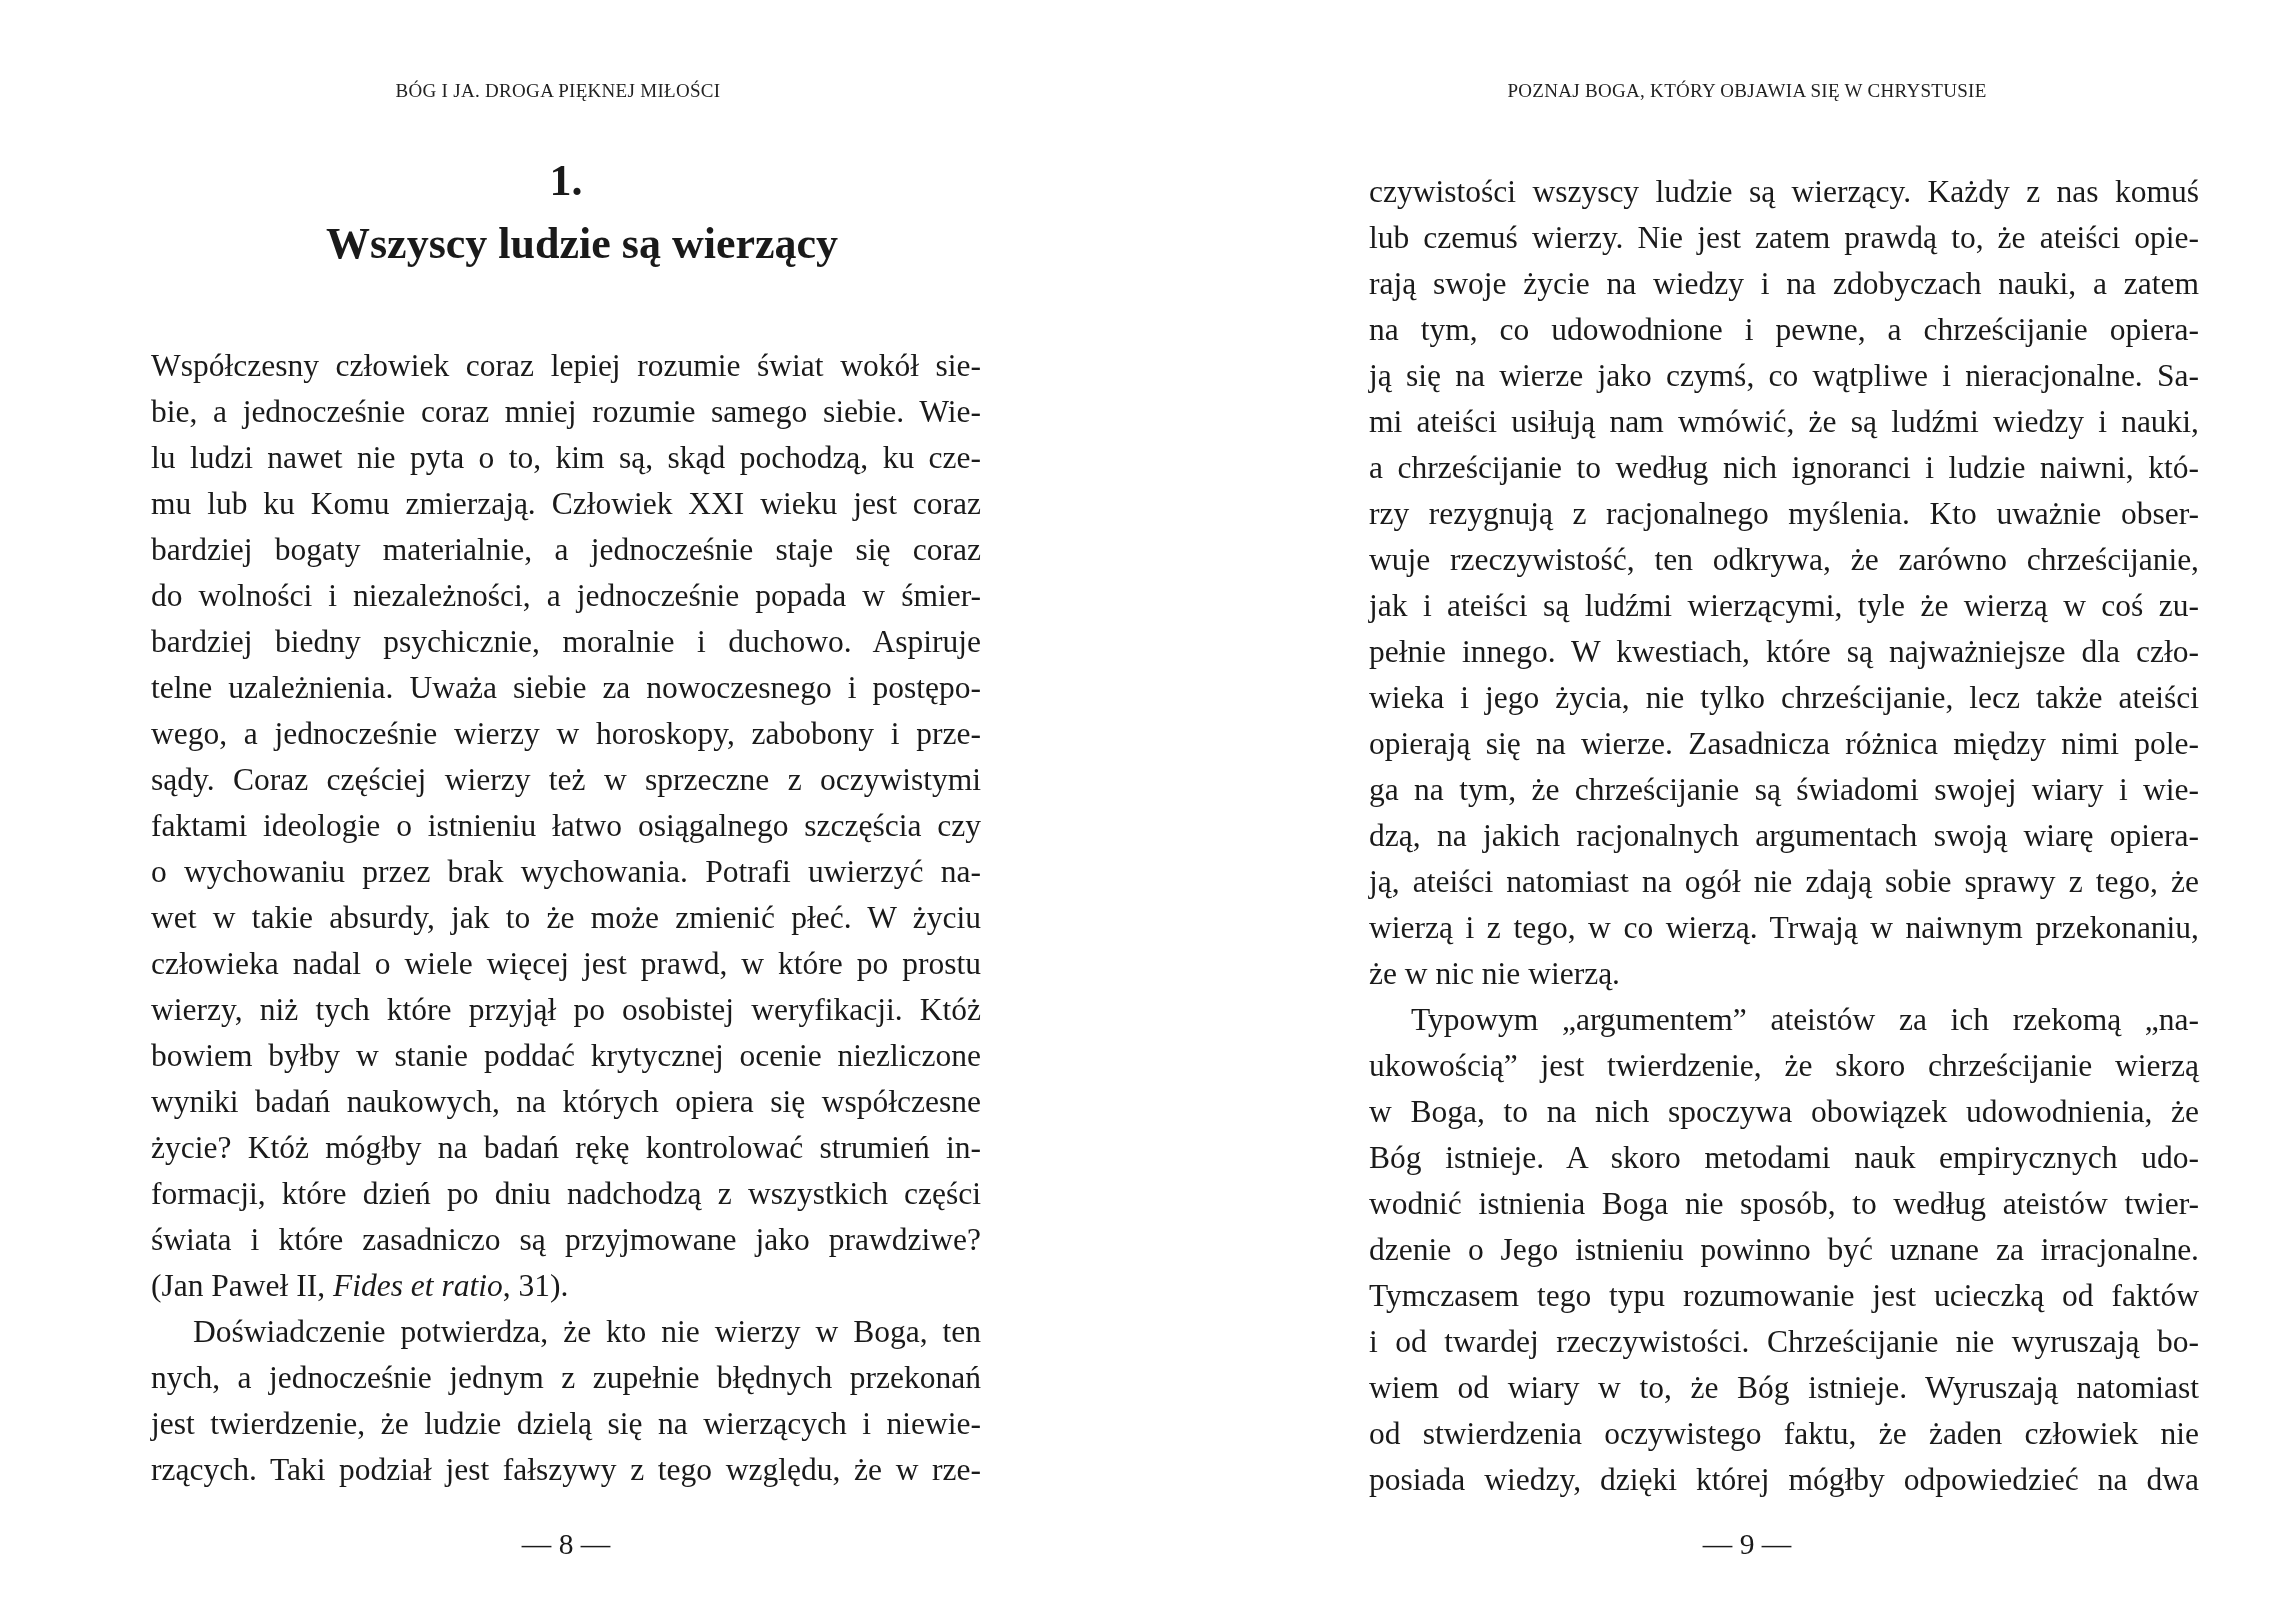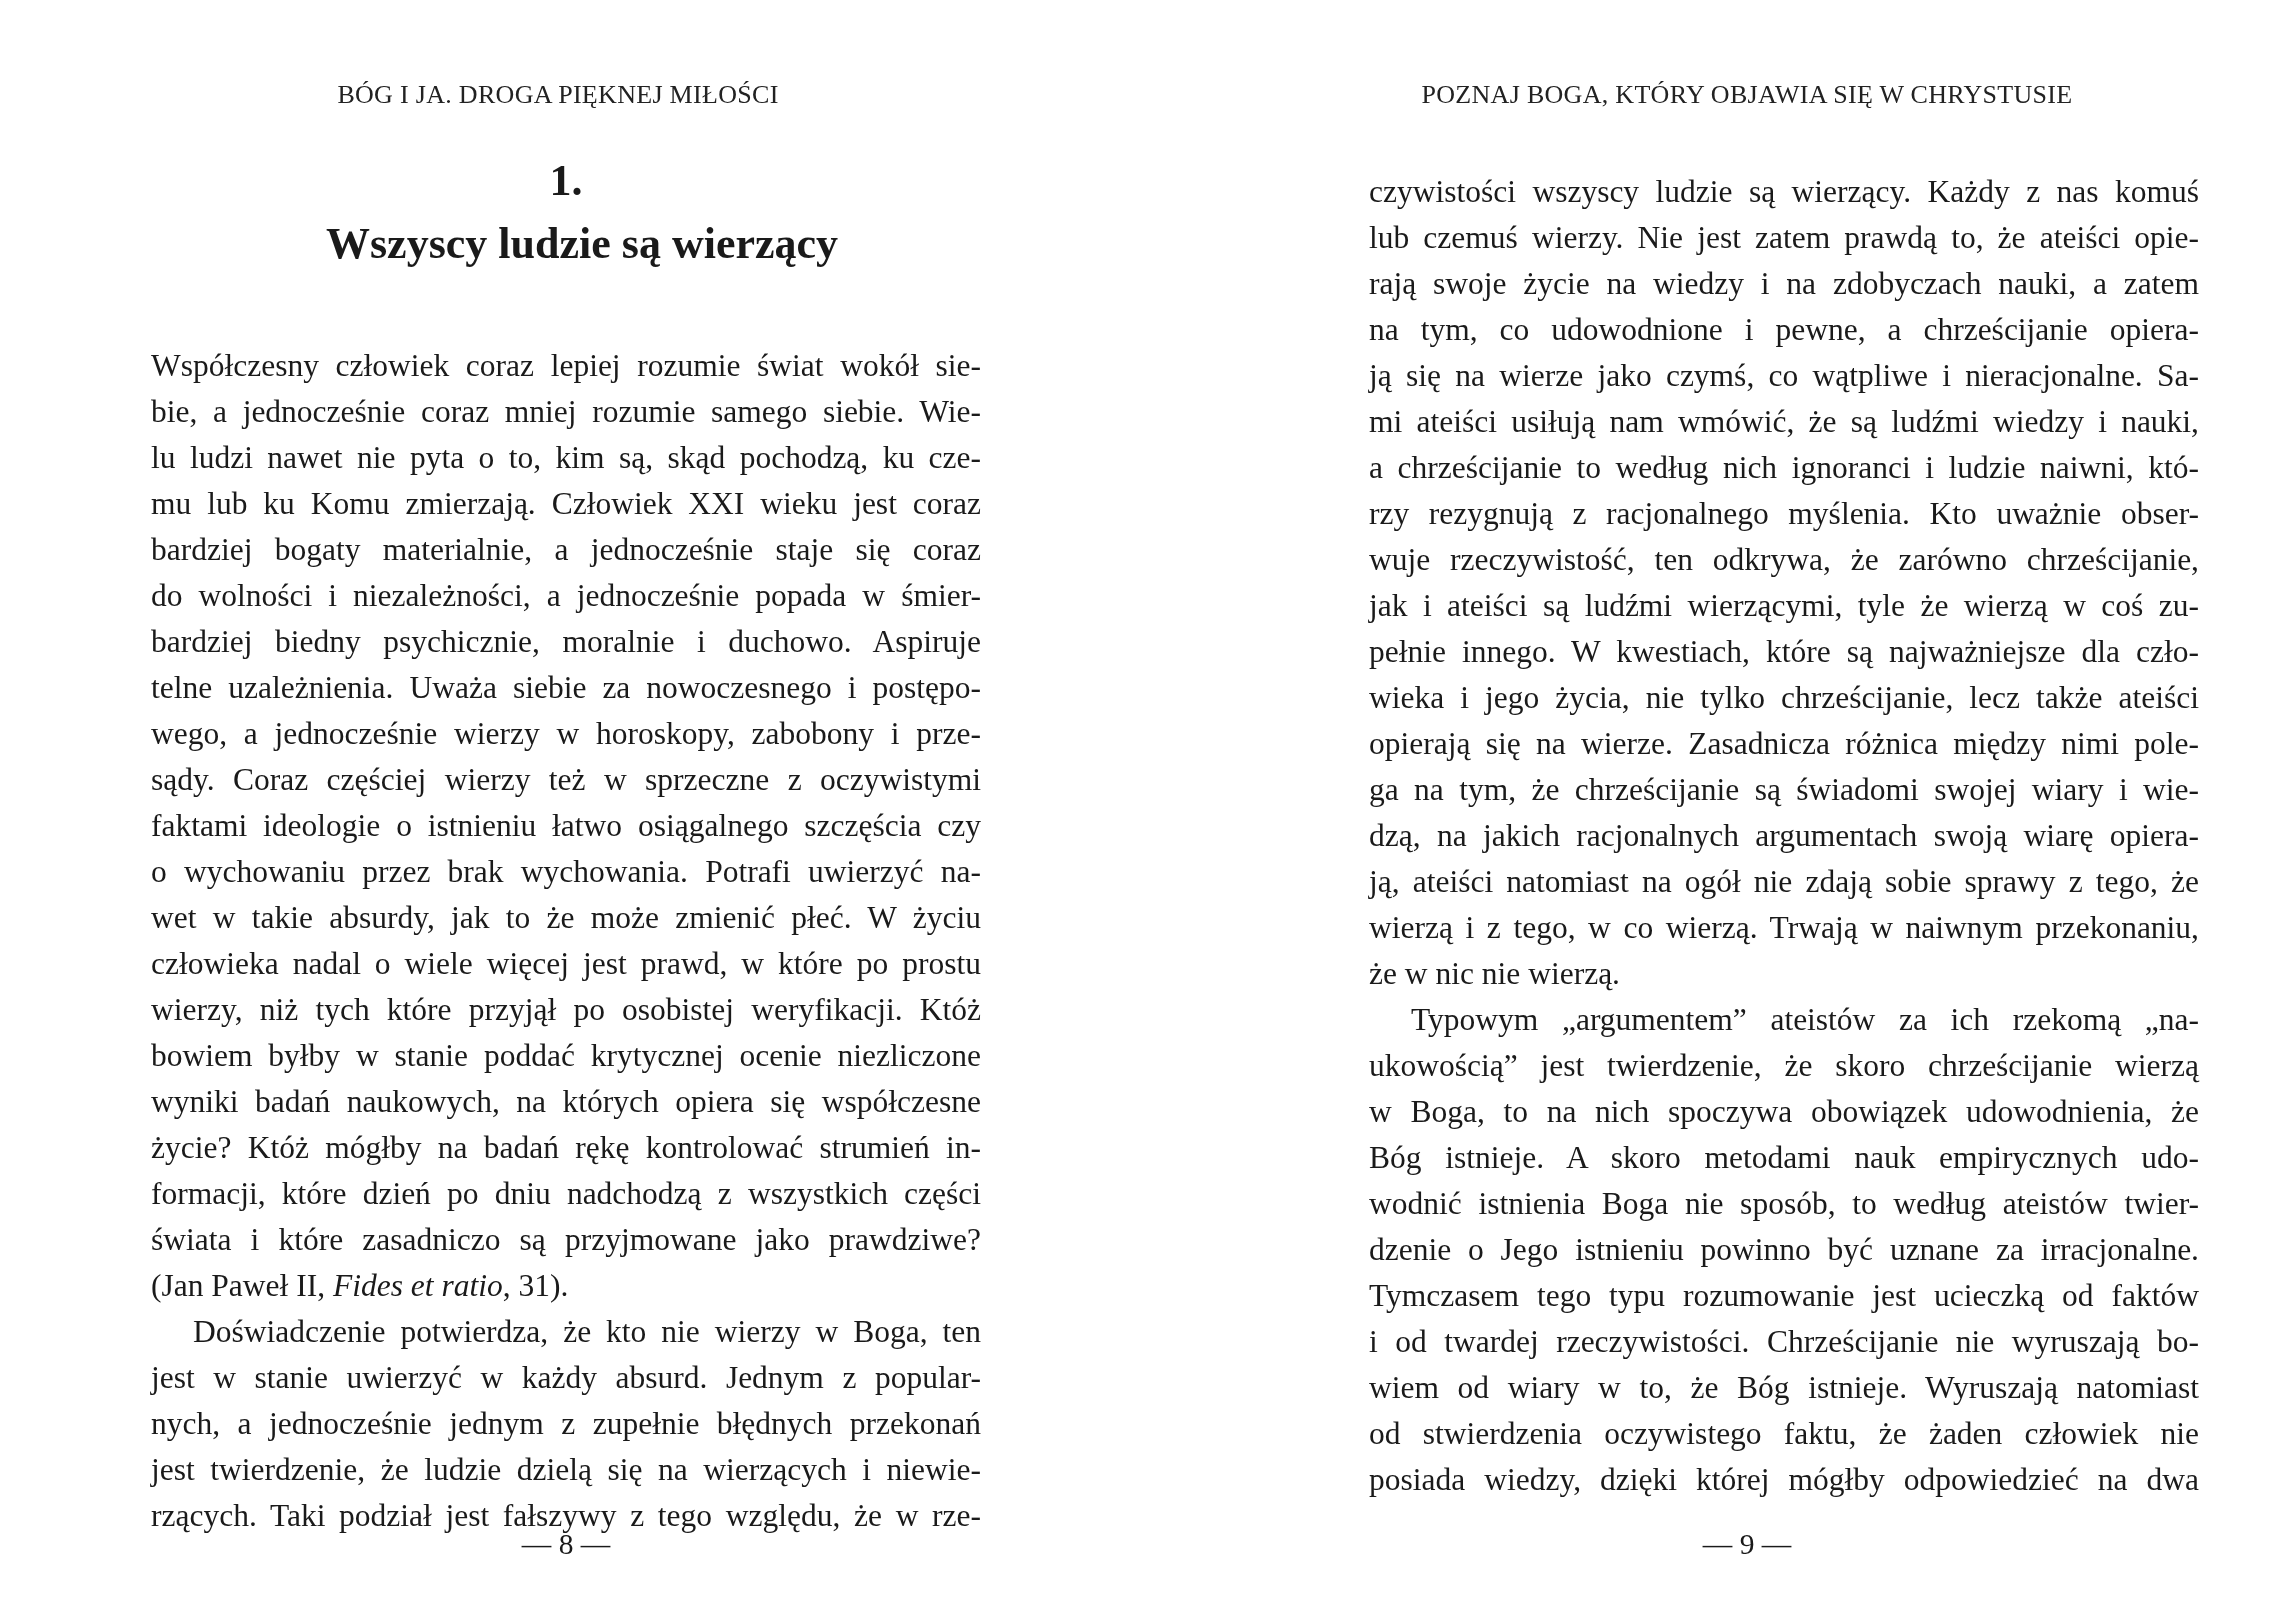--- a/index.html
+++ b/index.html
@@ -19,21 +19,21 @@
     position: absolute;
     top: 0;
     height: 1623px;
   }
   .page-left { left: 0; width: 1147px; }
   .page-right { left: 1147px; width: 1148px; }
 
   .running-header {
     position: absolute;
     top: 80px;
-    font-size: 26px;
+    font-size: 19px;
     letter-spacing: 0.3px;
     text-transform: uppercase;
     white-space: nowrap;
     transform: translateX(-50%);
     color: #222;
   }
   .page-left .running-header { left: 558px; }
   .page-right .running-header { left: 600px; }
 
   .chapter-number {
@@ -113,21 +113,20 @@
       <span class="line">wet w takie absurdy, jak to że może zmienić płeć. W życiu</span>
       <span class="line">człowieka nadal o wiele więcej jest prawd, w które po prostu</span>
       <span class="line">wierzy, niż tych które przyjął po osobistej weryfikacji. Któż</span>
       <span class="line">bowiem byłby w stanie poddać krytycznej ocenie niezliczone</span>
       <span class="line">wyniki badań naukowych, na których opiera się współczesne</span>
       <span class="line">życie? Któż mógłby na badań rękę kontrolować strumień in-</span>
       <span class="line">formacji, które dzień po dniu nadchodzą z wszystkich części</span>
       <span class="line">świata i które zasadniczo są przyjmowane jako prawdziwe?</span>
       <span class="line last"><span>(Jan Paweł II, </span><em>Fides et ratio</em><span>, 31).</span></span>
       <span class="line indent">Doświadczenie potwierdza, że kto nie wierzy w Boga, ten</span>
-      <span class="line">jest w stanie uwierzyć w każdy absurd. Jednym z popular-</span>
       <span class="line">nych, a jednocześnie jednym z zupełnie błędnych przekonań</span>
       <span class="line">jest twierdzenie, że ludzie dzielą się na wierzących i niewie-</span>
       <span class="line">rzących. Taki podział jest fałszywy z tego względu, że w rze-</span>
     </div>
   <div class="page-number">— 8 —</div>
 </div>
 
 <div class="page page-right">
   <div class="running-header">POZNAJ BOGA, KTÓRY OBJAWIA SIĘ W CHRYSTUSIE</div>
   <div class="body-text" id="right-body">

